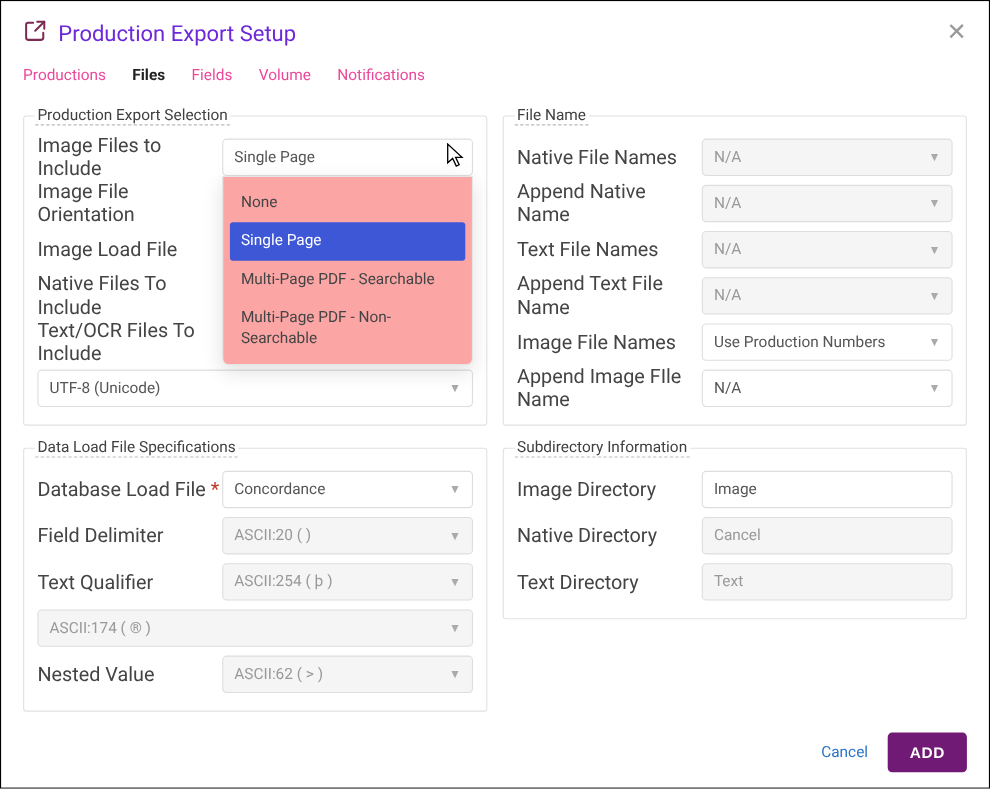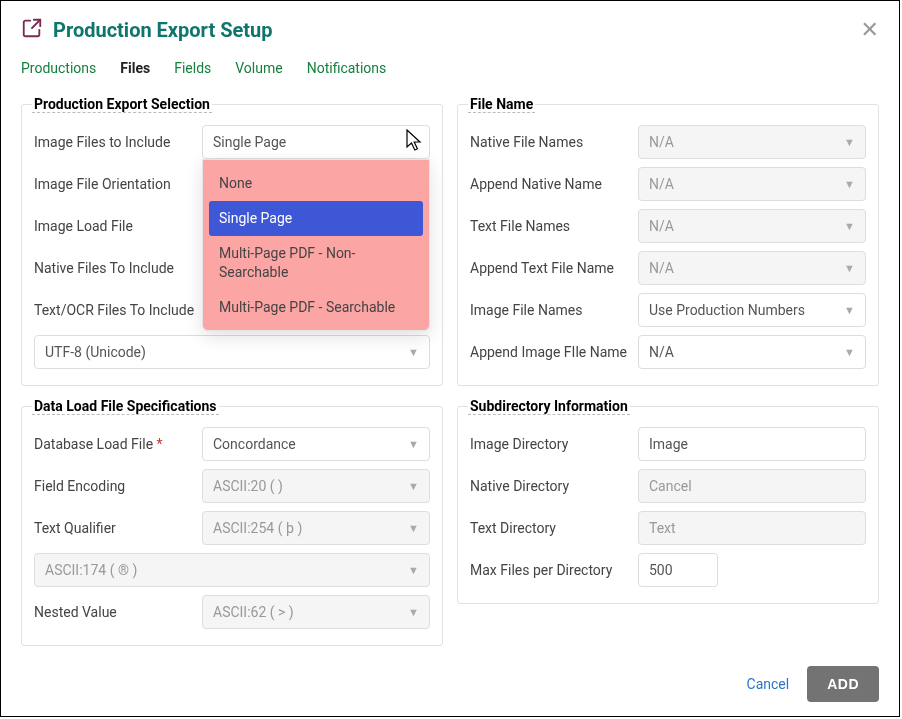--- a/index.html
+++ b/index.html
@@ -1,42 +1,42 @@
 <!DOCTYPE html>
 <html><head>
 <meta charset="utf-8">
 <style>
 html,body{margin:0;padding:0;font-family:-apple-system,BlinkMacSystemFont,"Segoe UI",Roboto,sans-serif;font-size:14px;color:#333;background:#fff}
 .dialog{width:900px;height:717px;border:1px solid #000;box-sizing:border-box;position:relative;overflow:hidden}
 .header{display:flex;align-items:center;padding:16px 20px 8px 20px}
 .header-icon{color:#7a2b53;margin-right:10px}
-.header-title{font-size:20px;font-weight:700;color:#0f766e;flex:1}
+.header-title{font-size:20px;font-weight:400;color:#6d28d9;flex:1}
 .close-btn{color:#999;font-size:22px;cursor:pointer;line-height:1}
 .tabs{display:flex;gap:24px;padding:0 20px;border-bottom:0;margin-top:4px}
-.tab{padding:6px 0;color:#15803d;cursor:pointer}
+.tab{padding:6px 0;color:#ec4899;cursor:pointer}
 .tab.active{font-weight:700;color:#222}
 .body{display:flex;gap:14px;padding:14px 20px 0 20px}
 .col{flex:1;display:flex;flex-direction:column;gap:0}
 fieldset{border:1px solid #e1e1e1;border-radius:3px;margin:0 0 12px 0;padding:8px 12px 12px 12px}
-legend{font-weight:700;font-size:14px;color:#000000;padding:0 2px;border-bottom:1px dashed #bbb;margin-left:-2px}
+legend{font-weight:400;font-size:14px;color:#404040;padding:0 2px;border-bottom:1px dashed #bbb;margin-left:-2px}
 .row{display:flex;align-items:center;min-height:42px}
-.lbl{width:168px;color:#444;font-size:14px}
+.lbl{width:168px;color:#444;font-size:18px}
 .lbl .req{color:#c0392b}
 .ctl{flex:1;position:relative}
 .select,.input{width:100%;height:34px;border:1px solid #ddd;border-radius:4px;background:#fff;padding:0 28px 0 10px;box-sizing:border-box;font-size:14px;color:#555;position:relative;display:flex;align-items:center;cursor:pointer}
 .select.disabled,.input.disabled{background:#f5f5f5;color:#999}
 .select .chev{position:absolute;right:10px;top:50%;transform:translateY(-50%);color:#aaa;font-size:11px;pointer-events:none}
 .input{cursor:text}
 .dropdown{position:absolute;top:34px;left:0;right:0;background:#fca5a5;border:1px solid #e5e5e5;border-radius:0 0 6px 6px;box-shadow:0 6px 18px rgba(0,0,0,.12);z-index:10;padding:6px}
 .dd-item{padding:8px 10px;border-radius:3px;color:#444;cursor:pointer;line-height:1.35}
 .dd-item.sel{background:#3d57d6;color:#fff}
 .cursor{position:absolute;top:4px;right:6px;z-index:20;pointer-events:none}
 .footer{position:absolute;bottom:14px;right:20px;display:flex;align-items:center;gap:18px}
 .cancel{color:#2b74c7;cursor:pointer}
-.add-btn{background:#737373;color:#fff;border:none;border-radius:4px;padding:10px 20px;font-size:14px;font-weight:700;letter-spacing:.5px;cursor:pointer}
+.add-btn{background:#701a75;color:#fff;border:none;border-radius:4px;padding:10px 20px;font-size:14px;font-weight:700;letter-spacing:.5px;cursor:pointer}
 .small-input{width:80px}
 </style>
 </head>
 <body>
 <div class="dialog">
 
 <div class="header">
   <span class="header-icon">
     <svg width="22" height="22" viewBox="0 0 24 24" fill="none" stroke="currentColor" stroke-width="2" stroke-linecap="round" stroke-linejoin="round">
           <path d="M14 3h7v7"></path>
@@ -68,22 +68,22 @@
           <div class="select">
             <span>Single Page</span>
             <span class="chev">▼</span>
           </div>
           <svg class="cursor" width="18" height="24" viewBox="0 0 18 24">
                 <path d="M1 1 L1 18 L5.5 14 L8.8 21 L11.4 19.8 L8.2 13 L14 13 Z" fill="#fff" stroke="#000" stroke-width="1.2"></path>
               </svg>
           <div class="dropdown">
             <div class="dd-item">None</div>
             <div class="dd-item sel">Single Page</div>
+            <div class="dd-item">Multi-Page PDF - Searchable</div>
             <div class="dd-item">Multi-Page PDF - Non-Searchable</div>
-            <div class="dd-item">Multi-Page PDF - Searchable</div>
           </div>
         </div>
       </div>
 
       <div class="row">
             <div class="lbl">Image File Orientation</div>
             <div class="ctl"></div>
           </div>
       <div class="row">
             <div class="lbl">Image Load File</div>
@@ -114,21 +114,21 @@
       <div class="row">
         <div class="lbl"><span>Database Load File</span> <span class="req">*</span></div>
         <div class="ctl">
               <div class="select">
                 <span>Concordance</span>
                 <span class="chev">▼</span>
               </div>
             </div>
       </div>
       <div class="row">
-        <div class="lbl">Field Encoding</div>
+        <div class="lbl">Field Delimiter</div>
         <div class="ctl">
               <div class="select disabled">
                 <span>ASCII:20 (   )</span>
                 <span class="chev">▼</span>
               </div>
             </div>
       </div>
       <div class="row">
         <div class="lbl">Text Qualifier</div>
         <div class="ctl">
@@ -228,26 +228,20 @@
       <div class="row">
             <div class="lbl">Native Directory</div>
             <div class="ctl">
               <div class="input disabled">Cancel</div>
             </div>
           </div>
       <div class="row">
             <div class="lbl">Text Directory</div>
             <div class="ctl">
               <div class="input disabled">Text</div>
-            </div>
-          </div>
-      <div class="row">
-            <div class="lbl">Max Files per Directory</div>
-            <div class="ctl">
-              <div class="input small-input">500</div>
             </div>
           </div>
     </fieldset>
   </div>
 </div>
 
 <div class="footer">
   <span class="cancel">Cancel</span>
   <button class="add-btn">ADD</button>
 </div>

